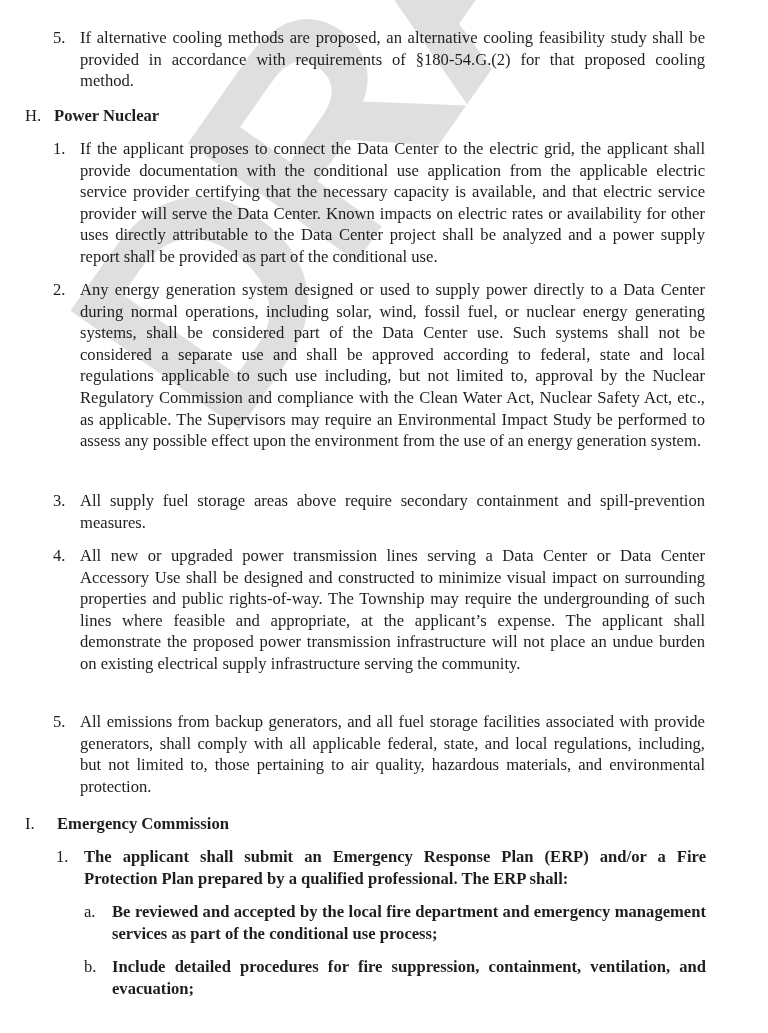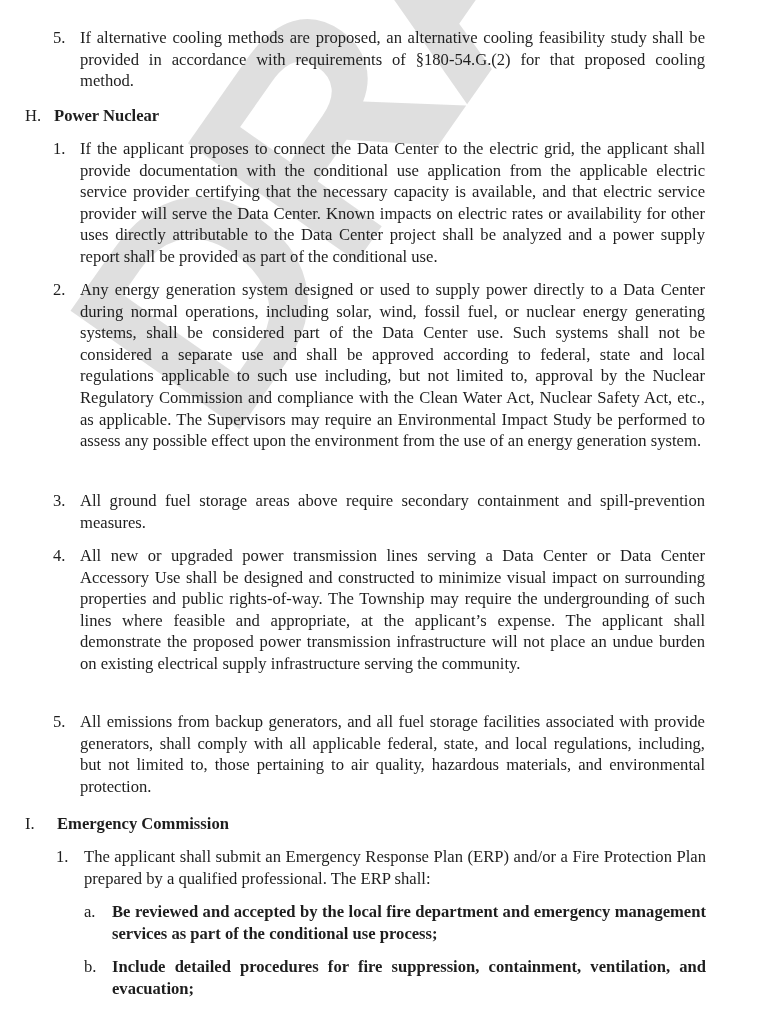--- a/index.html
+++ b/index.html
@@ -31,21 +31,21 @@
   .text { position: absolute; text-align: justify; text-align-last: left; }
   .heading .text { font-weight: bold; }
   
   .l1 .marker { left: 53px; }
   .l1 .text { left: 80px; width: 625px; }
   
   .heading .marker { left: 25px; }
   .heading .text { left: 54px; width: 600px; }
   
   .l1b .marker { left: 56px; }
-  .l1b .text { left: 84px; width: 622px; }
+  .l1b .text { left: 84px; width: 622px; font-weight: bold; }
   
   .l2 .marker { left: 84px; }
   .l2 .text { left: 112px; width: 594px; font-weight: bold; }
 </style>
 </head>
 <body>
 
 <div class="page">
 
   <div class="watermark">DRAFT</div>
@@ -67,21 +67,21 @@
       <div class="text">If the applicant proposes to connect the Data Center to the electric grid, the applicant shall provide documentation with the conditional use application from the applicable electric service provider certifying that the necessary capacity is available, and that electric service provider will serve the Data Center. Known impacts on electric rates or availability for other uses directly attributable to the Data Center project shall be analyzed and a power supply report shall be provided as part of the conditional use.</div>
     </div>
 
     <div class="block l1" style="top:279px;">
       <span class="marker">2.</span>
       <div class="text">Any energy generation system designed or used to supply power directly to a Data Center during normal operations, including solar, wind, fossil fuel, or nuclear energy generating systems, shall be considered part of the Data Center use. Such systems shall not be considered a separate use and shall be approved according to federal, state and local regulations applicable to such use including, but not limited to, approval by the Nuclear Regulatory Commission and compliance with the Clean Water Act, Nuclear Safety Act, etc., as applicable. The Supervisors may require an Environmental Impact Study be performed to assess any possible effect upon the environment from the use of an energy generation system.</div>
     </div>
 
     <div class="block l1" style="top:490px;">
       <span class="marker">3.</span>
-      <div class="text">All ground fuel storage areas above require secondary containment and spill-prevention measures.</div>
+      <div class="text">All supply fuel storage areas above require secondary containment and spill-prevention measures.</div>
     </div>
 
     <div class="block l1" style="top:545px;">
       <span class="marker">4.</span>
       <div class="text">All new or upgraded power transmission lines serving a Data Center or Data Center Accessory Use shall be designed and constructed to minimize visual impact on surrounding properties and public rights-of-way. The Township may require the undergrounding of such lines where feasible and appropriate, at the applicant’s expense. The applicant shall demonstrate the proposed power transmission infrastructure will not place an undue burden on existing electrical supply infrastructure serving the community.</div>
     </div>
 
     <div class="block l1" style="top:711px;">
       <span class="marker">5.</span>
       <div class="text">All emissions from backup generators, and all fuel storage facilities associated with provide generators, shall comply with all applicable federal, state, and local regulations, including, but not limited to, those pertaining to air quality, hazardous materials, and environmental protection.</div>

